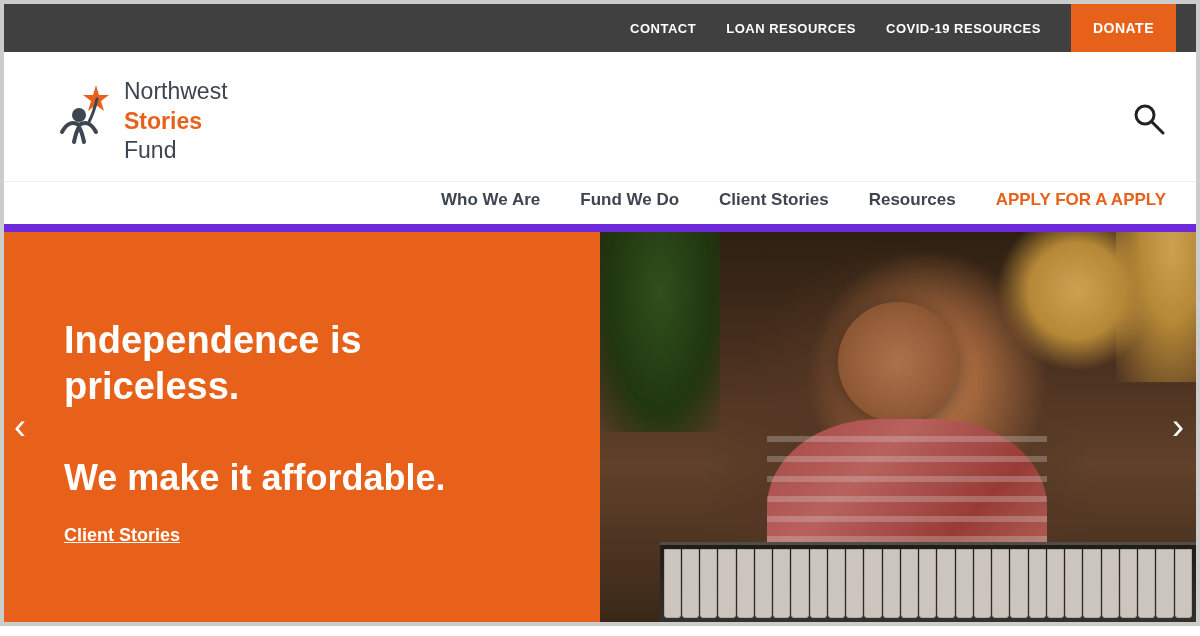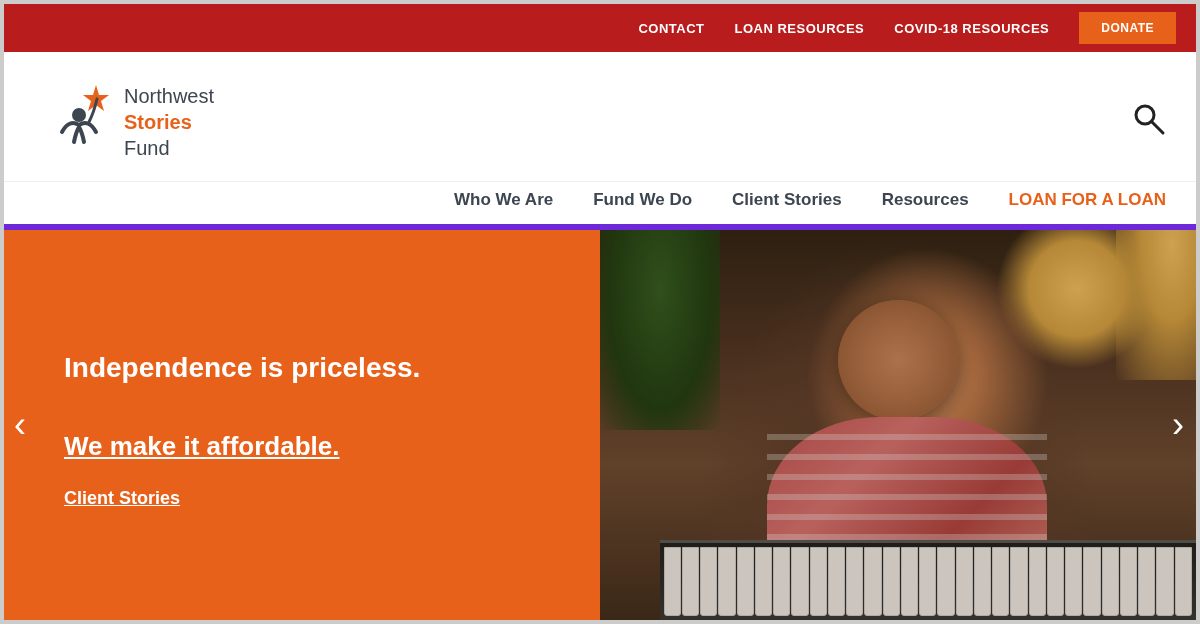--- a/index.html
+++ b/index.html
@@ -1,64 +1,64 @@
 <!DOCTYPE html>
 <html><head>
   <meta charset="utf-8">
   <style>
     * { margin: 0; padding: 0; box-sizing: border-box; }
     body { font-family: Arial, Helvetica, sans-serif; width: 1200px; overflow: hidden; }
 
     
     .top-bar {
-      background-color: #b91c1c;
+      background-color: #404040;
       display: flex;
       justify-content: flex-end;
       align-items: center;
       padding: 0 20px;
       height: 48px;
       gap: 30px;
     }
     .top-bar a {
       color: #ffffff;
       text-decoration: none;
       font-size: 13px;
       font-weight: 700;
       letter-spacing: 0.5px;
     }
     .top-bar .donate-btn {
       background-color: #e8611a;
       color: white;
       padding: 12px 22px;
       font-weight: 700;
-      font-size: 12px;
+      font-size: 14px;
       letter-spacing: 0.5px;
       text-decoration: none;
-      height: 32px;
+      height: 48px;
       display: flex;
       align-items: center;
     }
 
     
     .header {
       background-color: #ffffff;
       display: flex;
       align-items: center;
       justify-content: space-between;
       padding: 10px 30px 0 30px;
       height: 130px;
       border-bottom: 1px solid #eee;
     }
     .logo-area {
       display: flex;
       align-items: center;
       gap: 0;
     }
     .logo-text {
-      font-size: 20px;
+      font-size: 23px;
       color: #3d4550;
       line-height: 1.3;
     }
     .logo-text .access {
       color: #e8611a;
       font-weight: 700;
     }
     .logo-icon {
       position: relative;
       width: 90px;
@@ -73,21 +73,21 @@
     }
 
     
     .nav-bar {
       background-color: #ffffff;
       display: flex;
       justify-content: flex-end;
       align-items: center;
       padding: 8px 30px 14px 30px;
       gap: 40px;
-      border-bottom: 6px solid #6d28d9;
+      border-bottom: 8px solid #6d28d9;
     }
     .nav-bar a {
       color: #3d4550;
       text-decoration: none;
       font-size: 17px;
       font-weight: 600;
     }
     .nav-bar a.apply {
       color: #e8611a;
       font-weight: 700;
@@ -104,32 +104,31 @@
       background-color: #e8611a;
       width: 50%;
       display: flex;
       flex-direction: column;
       justify-content: center;
       padding: 50px 60px 40px 60px;
       position: relative;
     }
     .hero-left .tagline1 {
       color: #ffffff;
-      font-size: 28px;
+      font-size: 38px;
       font-weight: 700;
       line-height: 1.2;
       margin-bottom: 46px;
     }
     .hero-left .tagline2 {
       color: #ffffff;
-      font-size: 26px;
+      font-size: 36px;
       font-weight: 700;
       line-height: 1.2;
       margin-bottom: 26px;
-      text-decoration: underline;
     }
     .hero-left .client-link {
       color: #ffffff;
       font-size: 18px;
       font-weight: 700;
       text-decoration: underline;
     }
     .prev-btn {
       position: absolute;
       left: 10px;
@@ -231,21 +230,21 @@
     }
   </style>
 </head>
 <body>
 
 <div class="outer-wrapper">
 
   <div class="top-bar">
     <a href="#">CONTACT</a>
     <a href="#">LOAN RESOURCES</a>
-    <a href="#">COVID-18 RESOURCES</a>
+    <a href="#">COVID-19 RESOURCES</a>
     <a href="#" class="donate-btn">DONATE</a>
   </div>
 
   <div class="header">
     <div class="logo-area">
 
       <div class="logo-icon">
         <svg width="90" height="90" viewBox="0 0 90 90">
 
           <polygon points="62,8 65,18 75,18 67,24 70,34 62,28 54,34 57,24 49,18 59,18" fill="#e8611a"></polygon>
@@ -271,21 +270,21 @@
         <line x1="22" y1="22" x2="33" y2="33" stroke="#222" stroke-width="3" stroke-linecap="round"></line>
       </svg>
     </div>
   </div>
 
   <div class="nav-bar">
     <a href="#">Who We Are</a>
     <a href="#">Fund We Do</a>
     <a href="#">Client Stories</a>
     <a href="#">Resources</a>
-    <a href="#" class="apply">LOAN FOR A LOAN</a>
+    <a href="#" class="apply">APPLY FOR A APPLY</a>
   </div>
 
   <div class="hero">
     <div class="hero-left">
       <span class="prev-btn">‹</span>
       <div class="tagline1">Independence is priceless.</div>
       <div class="tagline2">We make it affordable.</div>
       <a href="#" class="client-link">Client Stories</a>
     </div>
     <div class="hero-right">

